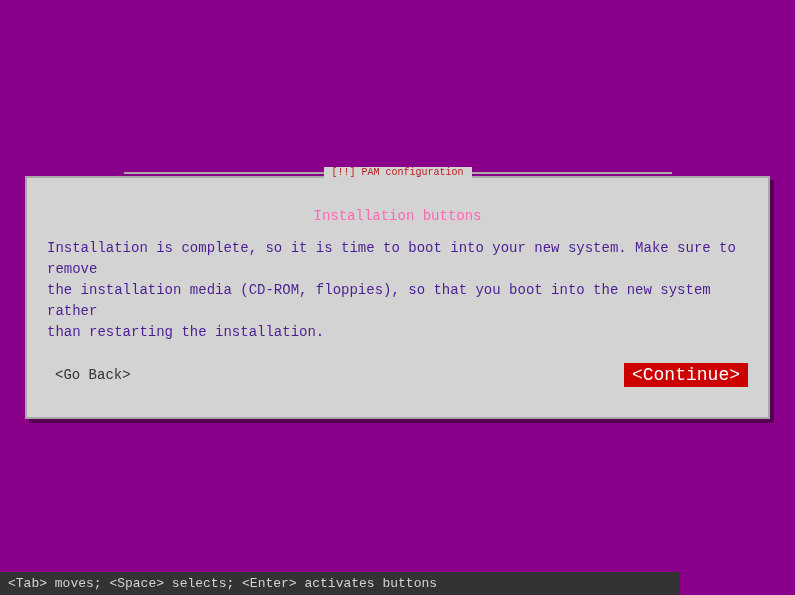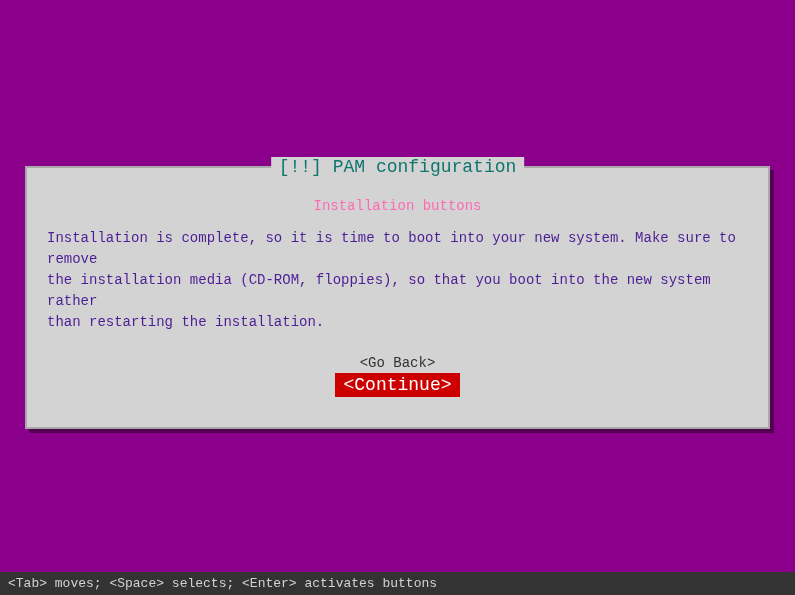--- a/index.html
+++ b/index.html
@@ -57,25 +57,25 @@
     }
 
     .title-line-right {
       width: 200px;
       height: 2px;
       background-color: #a9a9a9;
       display: inline-block;
     }
 
     .title-text {
-      color: #0f766e;
+      color: #b91c1c;
       background-color: #d3d3d3;
       padding: 0 8px;
       font-family: 'Courier New', Courier, monospace;
-      font-size: 18px;
+      font-size: 10px;
     }
 
     .dialog-content {
       padding: 20px 20px 20px 20px;
       margin-top: 10px;
     }
 
     .installation-complete {
       color: #ff69b4;
       text-align: center;
@@ -90,21 +90,20 @@
       margin-bottom: 20px;
       font-family: 'Courier New', Courier, monospace;
       font-size: 14px;
     }
 
     .dialog-buttons {
       display: flex;
       justify-content: space-between;
       align-items: center;
       padding: 0 0 10px 0;
-      flex-direction: column;
     }
 
     .btn-go-back {
       background-color: #d3d3d3;
       color: #333333;
       border: none;
       padding: 2px 8px;
       font-family: 'Courier New', Courier, monospace;
       font-size: 14px;
       cursor: pointer;
@@ -117,21 +116,21 @@
       padding: 2px 8px;
       font-family: 'Courier New', Courier, monospace;
       font-size: 18px;
       cursor: pointer;
     }
 
     .status-bar {
       position: absolute;
       bottom: 0;
       left: 0;
-      width: 795px;
+      width: 680px;
       background-color: #333333;
       color: #d3d3d3;
       padding: 4px 8px;
       font-family: 'Courier New', Courier, monospace;
       font-size: 13px;
     }
 
   </style>
 </head>
 <body>

